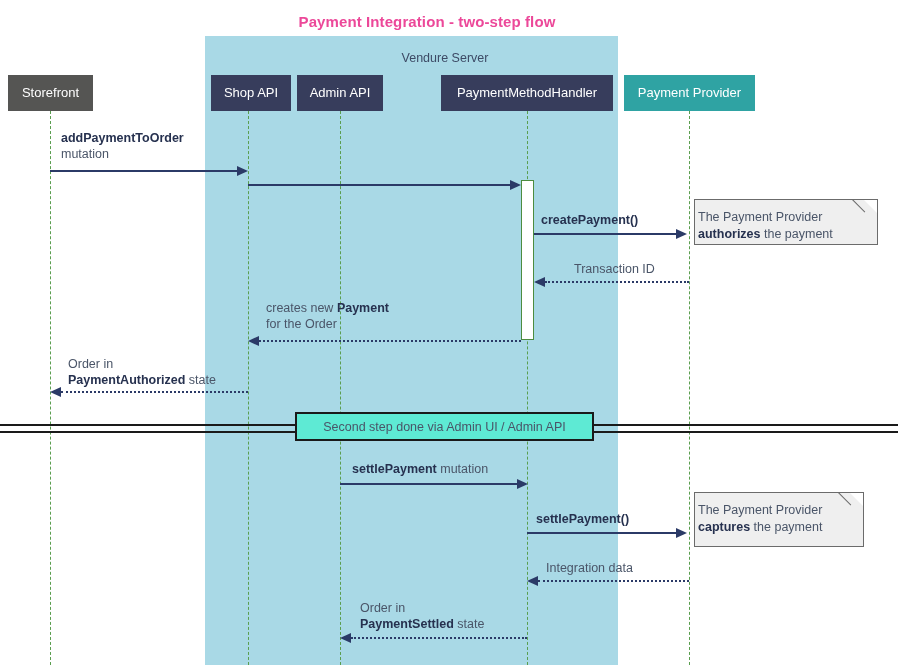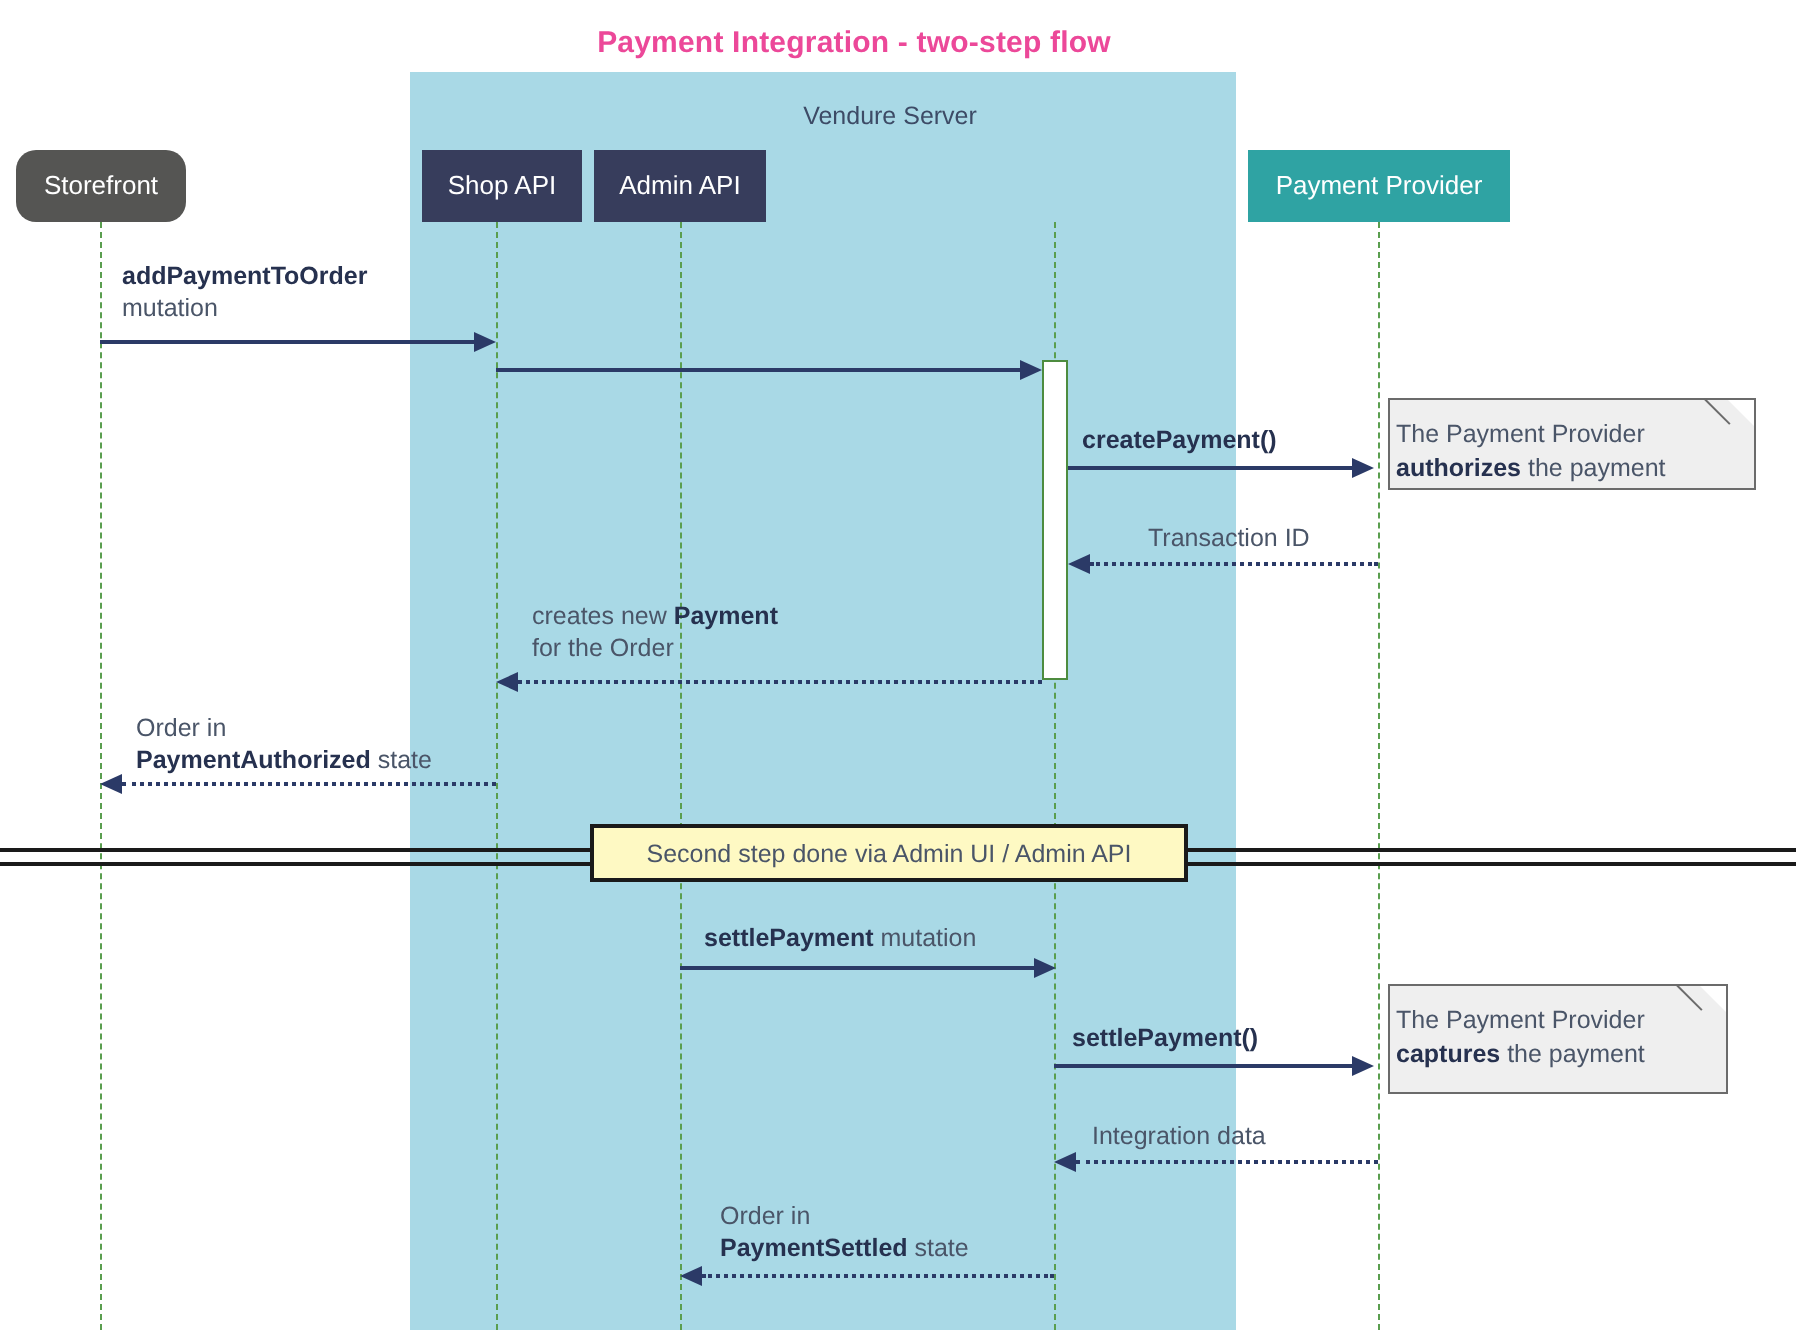--- a/index.html
+++ b/index.html
@@ -58,21 +58,20 @@
     height: 36px;
     line-height: 36px;
     text-align: center;
     color: #ffffff;
     font-size: 13px;
     white-space: nowrap;
   }
   .p-storefront {
     left: 8px; top: 75px; width: 85px;
     background: #555553;
-    border-radius: 10px;
   }
   .p-shop { left: 211px; top: 75px; width: 80px; background: #373d5c; }
   .p-admin { left: 297px; top: 75px; width: 86px; background: #373d5c; }
   .p-handler { left: 441px; top: 75px; width: 172px; background: #373d5c; }
   .p-provider { left: 624px; top: 75px; width: 131px; background: #2fa3a3; }
 
   
   .lifeline {
     position: absolute;
     top: 111px;
@@ -154,21 +153,21 @@
   .divider-line {
     position: absolute;
     left: 0;
     width: 898px;
     height: 0;
     border-top: 2px solid #1a1a1a;
   }
   .divider-box {
     position: absolute;
     box-sizing: border-box;
-    background: #fef9c3;
+    background: #5eead4;
     border: 2px solid #1a1a1a;
     font-size: 12.5px;
     color: #4a5568;
     text-align: center;
     white-space: nowrap;
   }
 </style>
 </head>
 <body>
 
@@ -181,20 +180,21 @@
 
   <div class="lifeline" style="left:50px;"></div>
   <div class="lifeline" style="left:248px;"></div>
   <div class="lifeline" style="left:340px;"></div>
   <div class="lifeline" style="left:527px;"></div>
   <div class="lifeline" style="left:689px;"></div>
 
   <div class="participant p-storefront">Storefront</div>
   <div class="participant p-shop">Shop API</div>
   <div class="participant p-admin">Admin API</div>
+  <div class="participant p-handler">PaymentMethodHandler</div>
   <div class="participant p-provider">Payment Provider</div>
 
   <div class="activation" style="left:521px; top:180px; width:13px; height:160px;"></div>
 
   <div class="msg-label" style="left:61px; top:130px;">
     <span style="font-weight:bold;color:#26314f;">addPaymentToOrder</span><br>
     <span>mutation</span>
   </div>
   <div class="msg-line" style="left:50px; top:170px; width:187px;"></div>
   <div class="arrowhead right" style="left:237px; top:166px;"></div>

